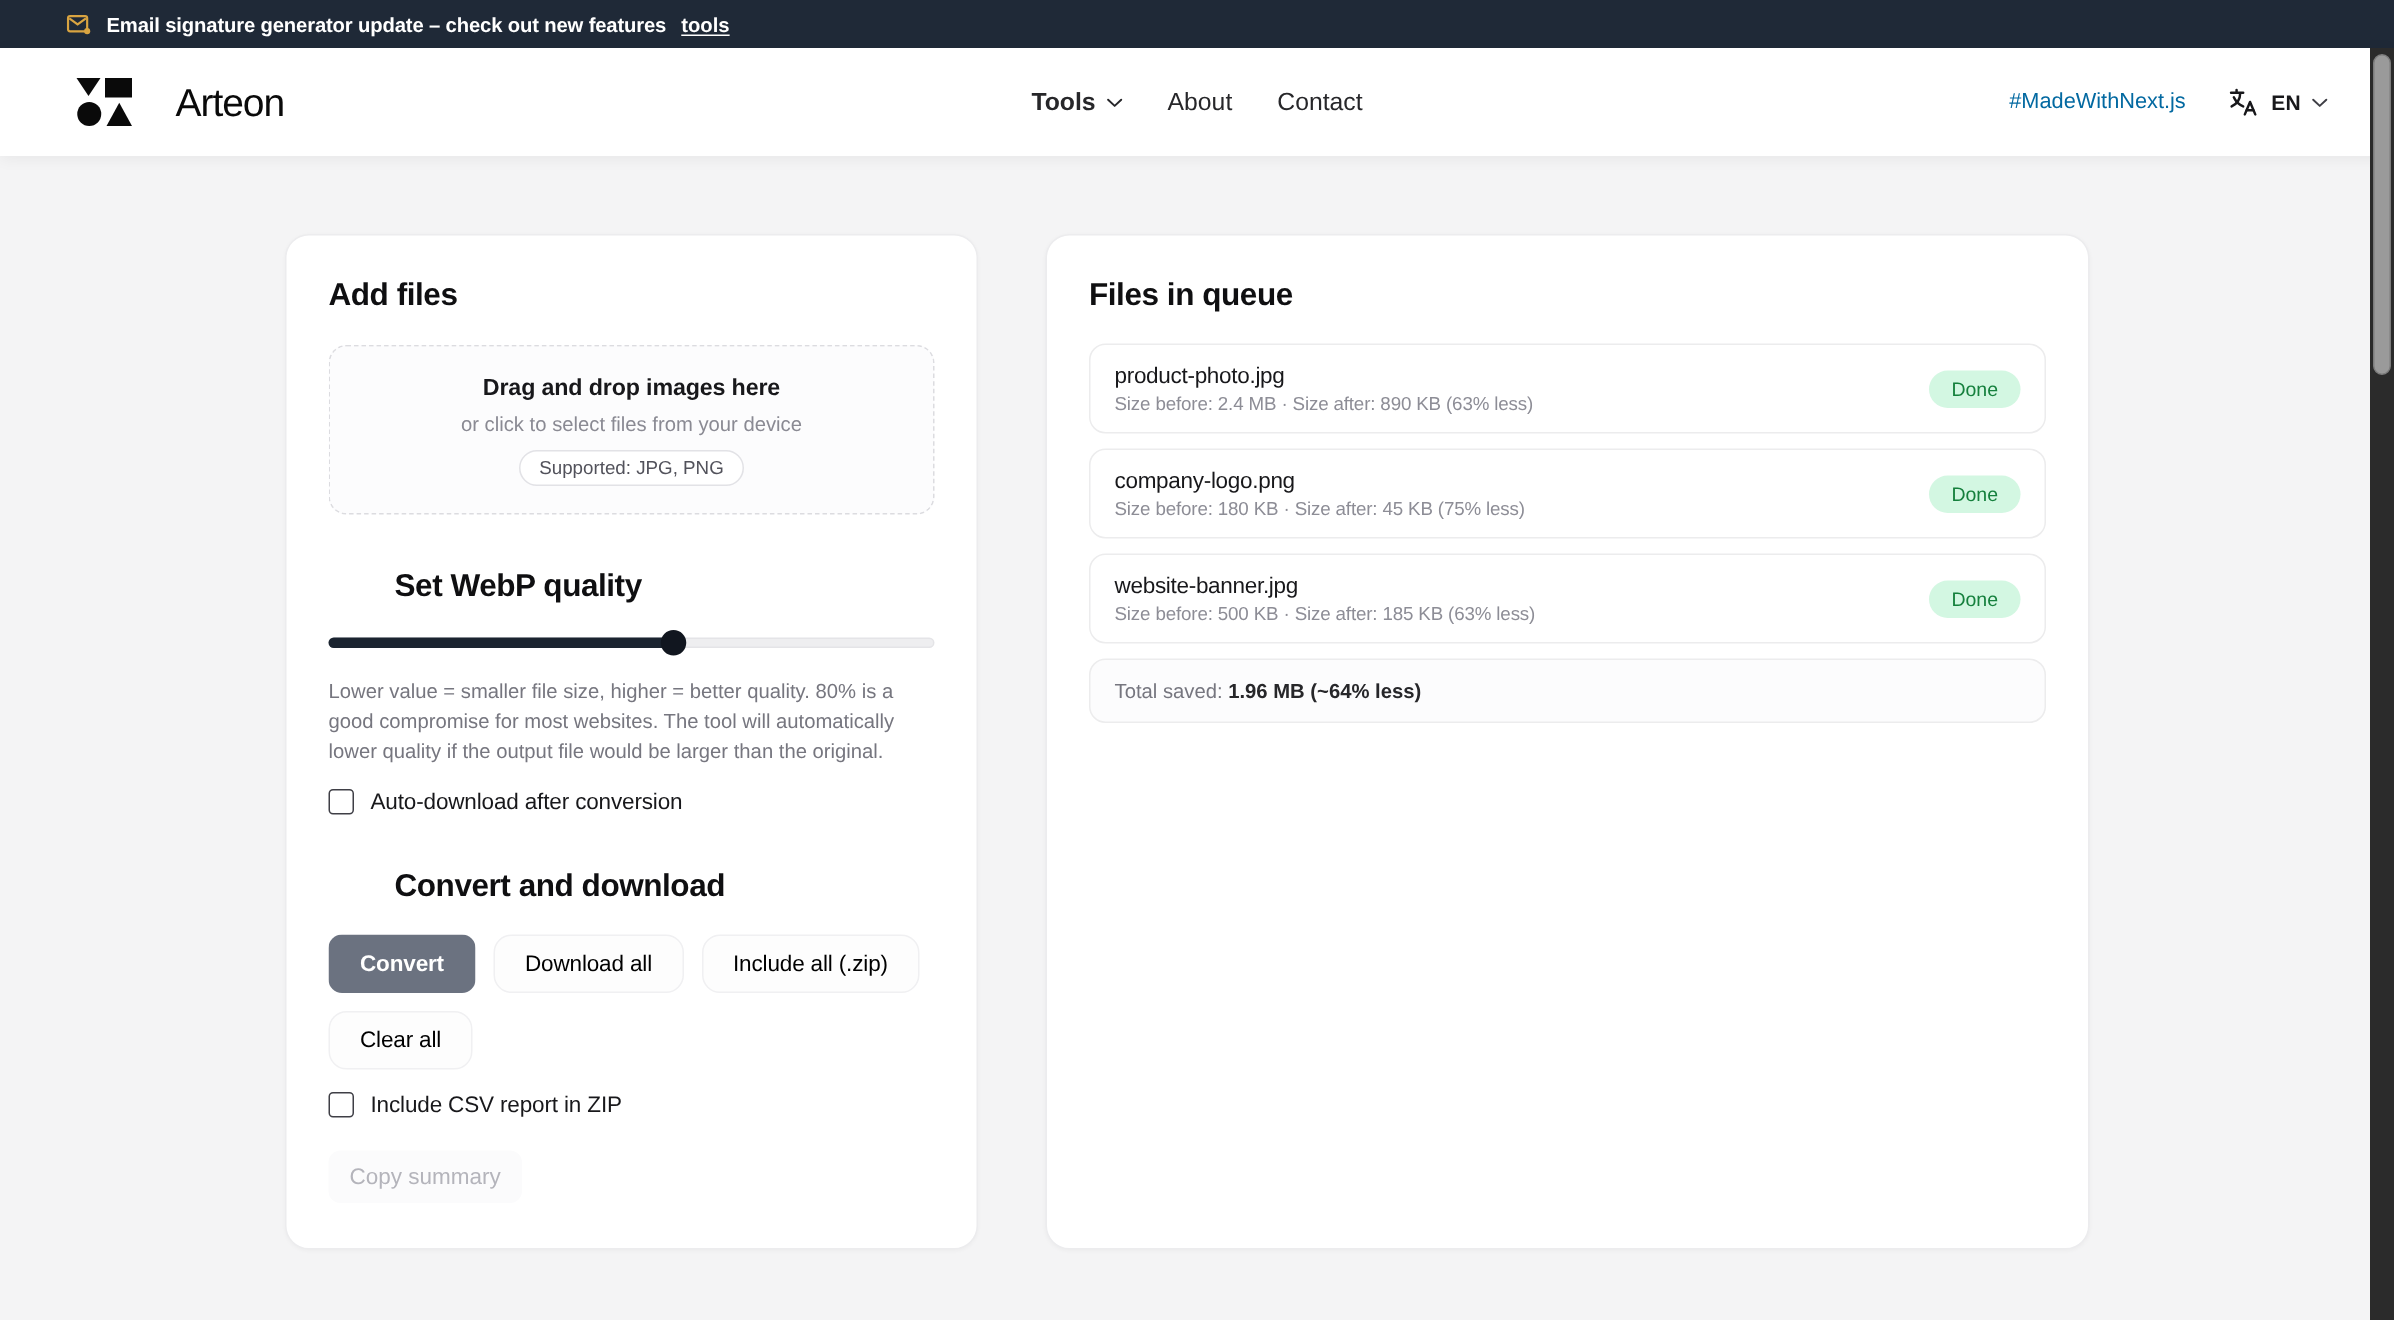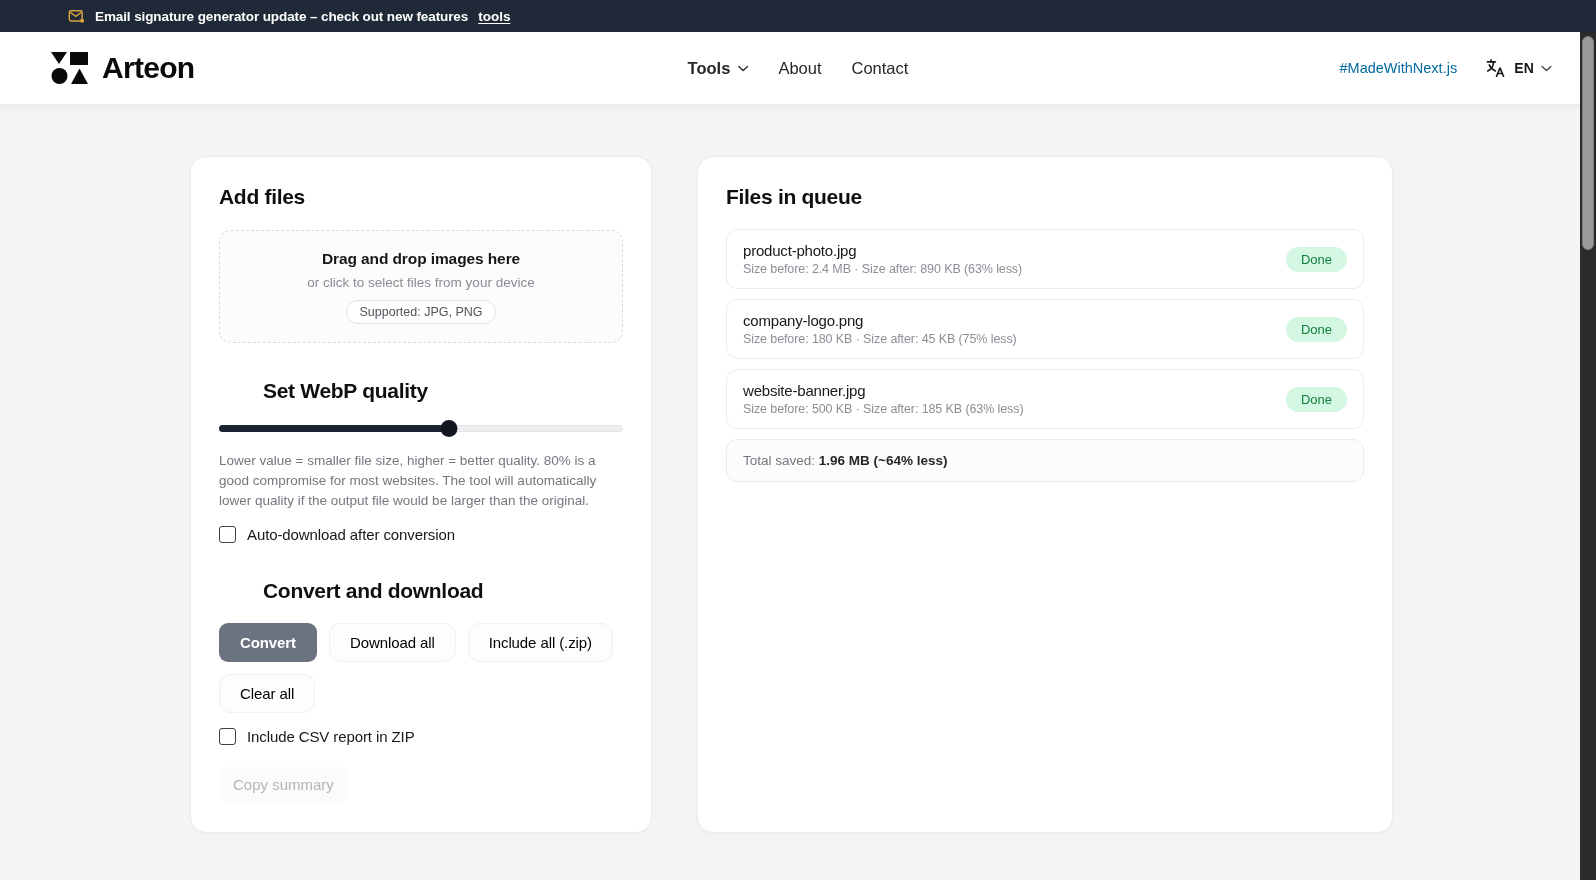--- a/index.html
+++ b/index.html
@@ -16,21 +16,21 @@
     color: #18181b;
     -webkit-font-smoothing: antialiased;
   }
 
   
   .announce {
     height: 32px;
     background: #1f2937;
     display: flex;
     align-items: center;
-    padding-left: 68px;
+    padding-left: 44px;
     gap: 10px;
   }
   .announce-icon {
     width: 17px; height: 17px;
     display: block;
     flex: 0 0 auto;
   }
   .announce-text {
     font-size: 13.5px;
     font-weight: 700;
@@ -59,24 +59,25 @@
   }
   .brand {
     display: flex;
     align-items: center;
     gap: 12px;
     margin-left: 50px;
     cursor: pointer;
   }
   .brand-mark { width: 40px; height: 36px; display:block; }
   .brand-name {
-    font-size: 30px;
-    font-weight: 700;
+    font-size: 26px;
+    font-weight: 400;
     letter-spacing: -0.7px;
     color: #0a0a0a;
+    margin-left: 15px;
   }
 
   .nav {
     position: absolute;
     left: 50%;
     transform: translateX(-50%);
     display: flex;
     align-items: center;
     gap: 30px;
   }

